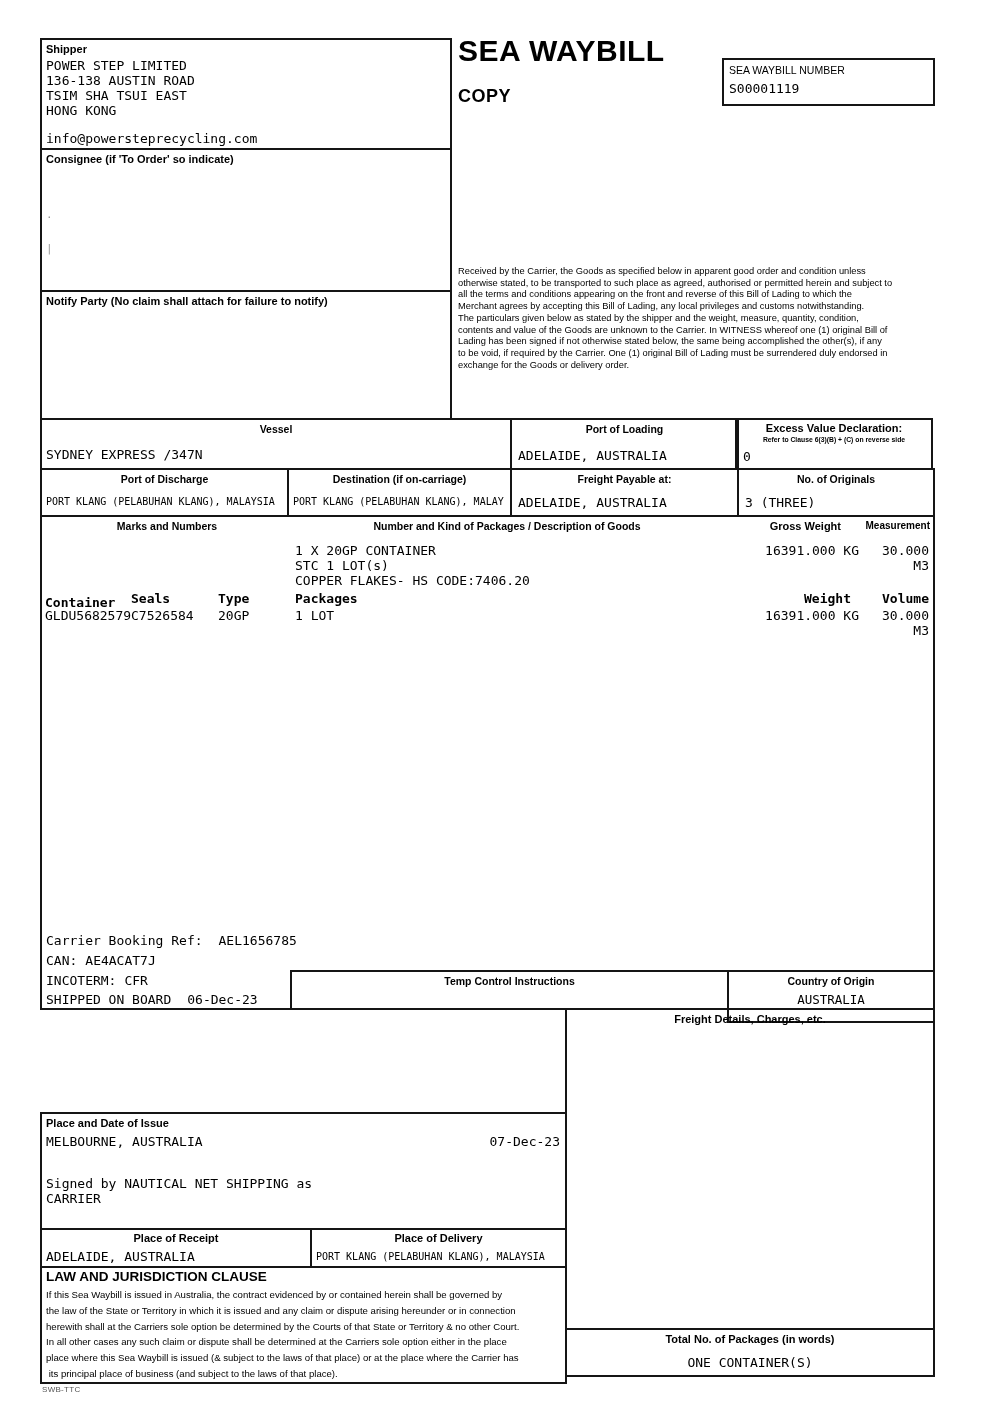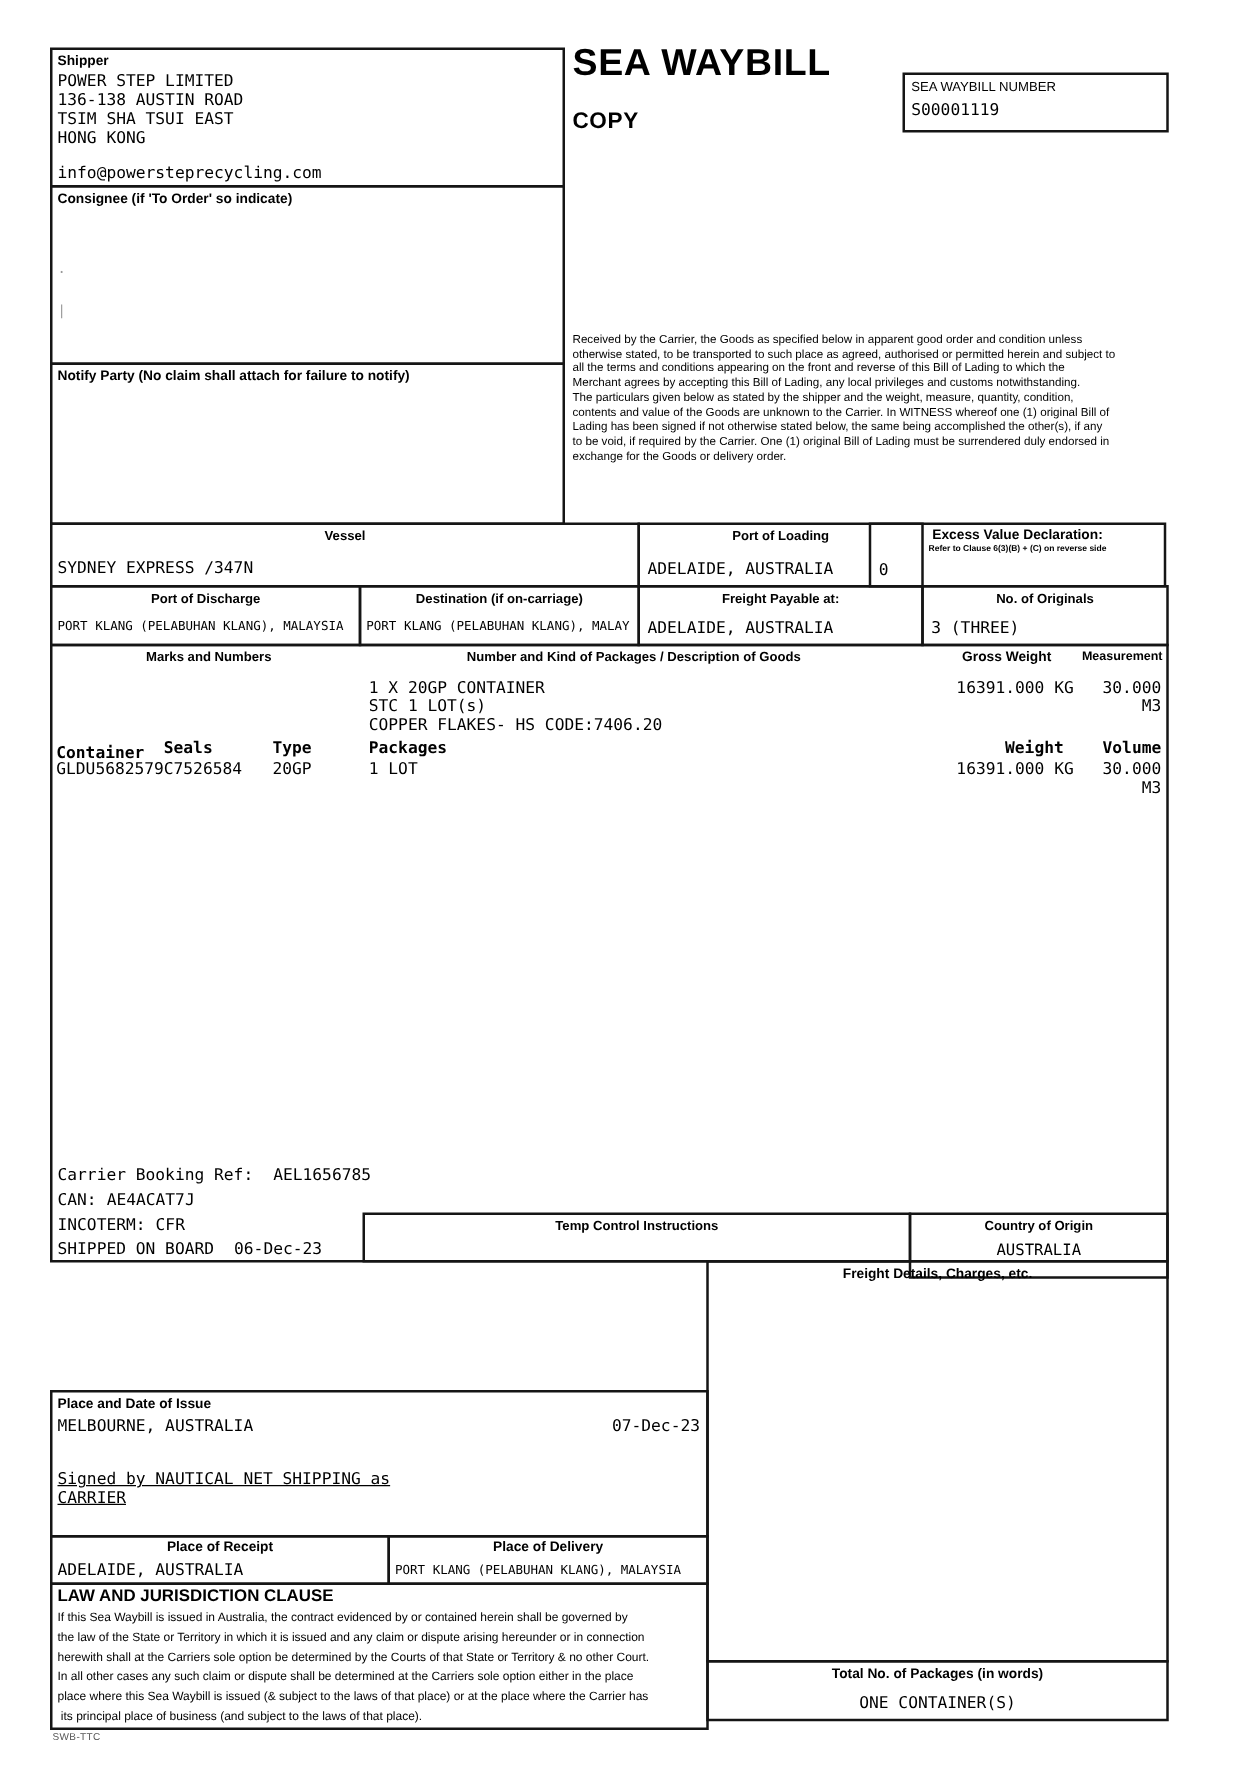--- a/index.html
+++ b/index.html
@@ -68,21 +68,21 @@
 exchange for the Goods or delivery order.</div>
 
   <div class="box" style="left:40px; top:418px; width:472px; height:52px;">
     <div class="hdr-c">Vessel</div>
     <div class="abs mono m13" style="left:4px; top:27px;">SYDNEY EXPRESS /347N</div>
   </div>
   <div class="box" style="left:510px; top:418px; width:229px; height:52px;">
     <div class="hdr-c">Port of Loading</div>
     <div class="abs mono m13" style="left:6px; top:28px;">ADELAIDE, AUSTRALIA</div>
   </div>
-  <div class="box" style="left:695px; top:418px; width:238px; height:52px;">
+  <div class="box" style="left:735px; top:418px; width:198px; height:52px;">
     <div class="hdr-c" style="font-size:11px; top:2px;">Excess Value Declaration:</div>
     <div class="abs" style="left:0; right:0; top:16px; text-align:center; font-size:6.8px; font-weight:bold;">Refer to Clause 6(3)(B) + (C) on reverse side</div>
     <div class="abs mono m13" style="left:6px; top:29px;">0</div>
   </div>
 
   <div class="box" style="left:40px; top:468px; width:249px; height:49px;">
     <div class="hdr-c">Port of Discharge</div>
     <div class="abs mono m10 nowrap" style="left:4px; top:26px;">PORT KLANG (PELABUHAN KLANG), MALAYSIA</div>
   </div>
   <div class="box" style="left:287px; top:468px; width:225px; height:49px; overflow:hidden;">
@@ -151,21 +151,21 @@
 
 
   <div class="box" style="left:565px; top:1008px; width:370px; height:322px;">
     <div class="hdr-c" style="font-size:11px;">Freight Details, Charges, etc.</div>
   </div>
 
   <div class="box" style="left:40px; top:1112px; width:527px; height:118px;">
     <div class="lbl-tl">Place and Date of Issue</div>
     <div class="abs mono m13" style="left:4px; top:20px;">MELBOURNE, AUSTRALIA</div>
     <div class="abs mono m13" style="right:5px; top:20px;">07-Dec-23</div>
-    <div class="abs mono m13 pre" style="left:4px; top:62px; line-height:15px;text-decoration:underline;">Signed by NAUTICAL NET SHIPPING as
+    <div class="abs mono m13 pre" style="left:4px; top:62px; line-height:15px;">Signed by NAUTICAL NET SHIPPING as
 CARRIER</div>
   </div>
 
   <div class="box" style="left:40px; top:1228px; width:272px; height:40px;">
     <div class="hdr-c" style="font-size:11px; top:2px;">Place of Receipt</div>
     <div class="abs mono m13" style="left:4px; top:19px;">ADELAIDE, AUSTRALIA</div>
   </div>
   <div class="box" style="left:310px; top:1228px; width:257px; height:40px;">
     <div class="hdr-c" style="font-size:11px; top:2px;">Place of Delivery</div>
     <div class="abs mono m10 nowrap" style="left:4px; top:21px;">PORT KLANG (PELABUHAN KLANG), MALAYSIA</div>

